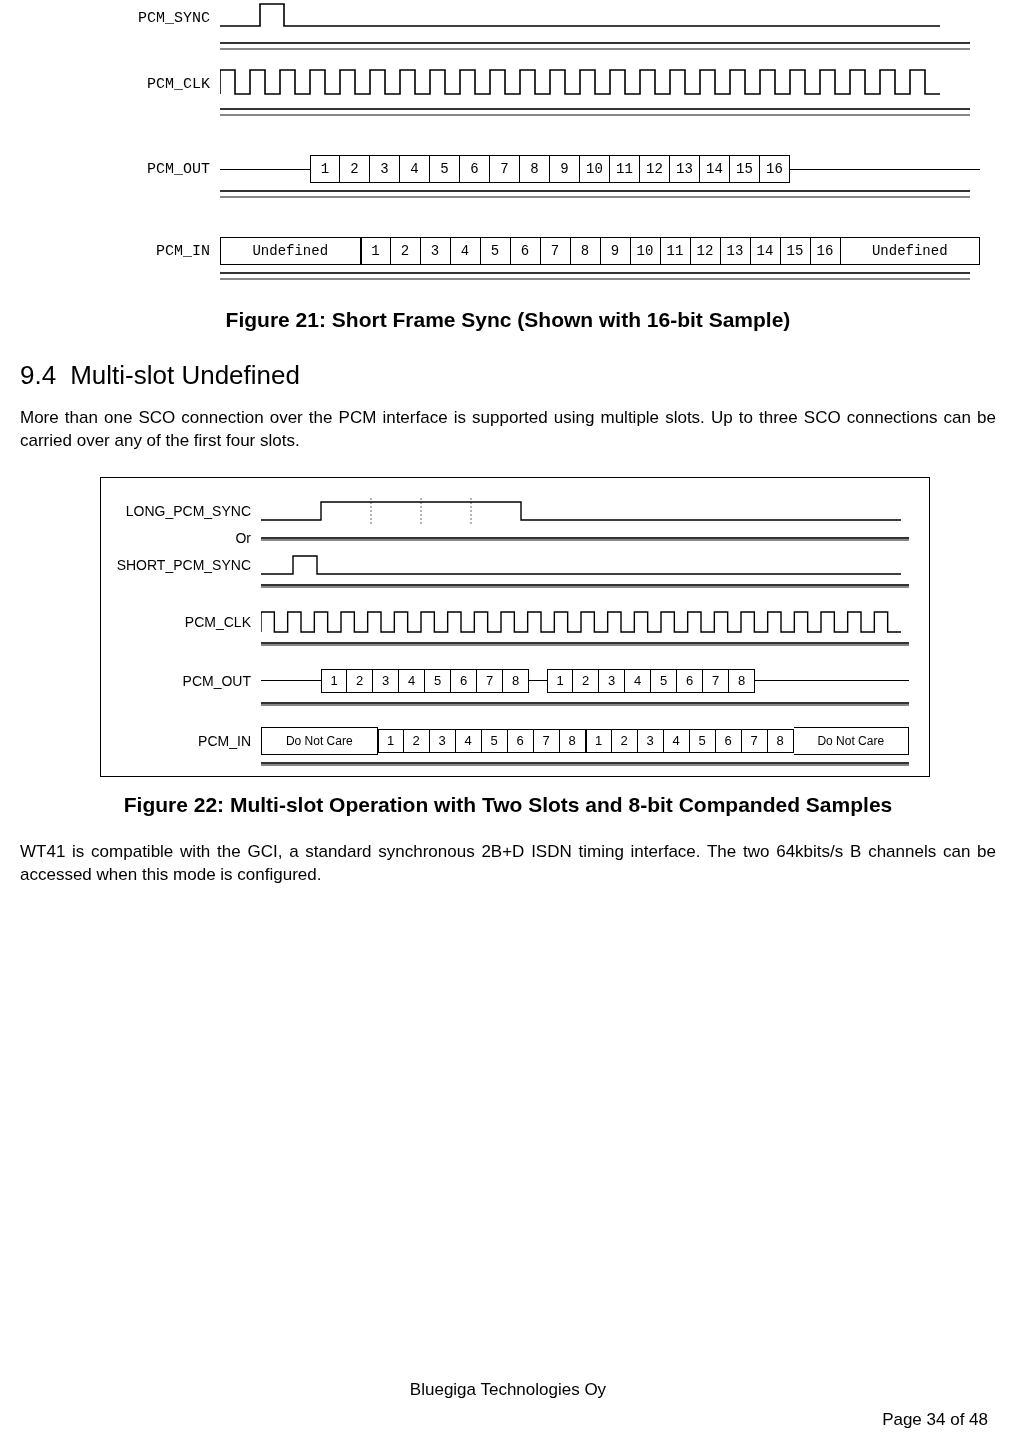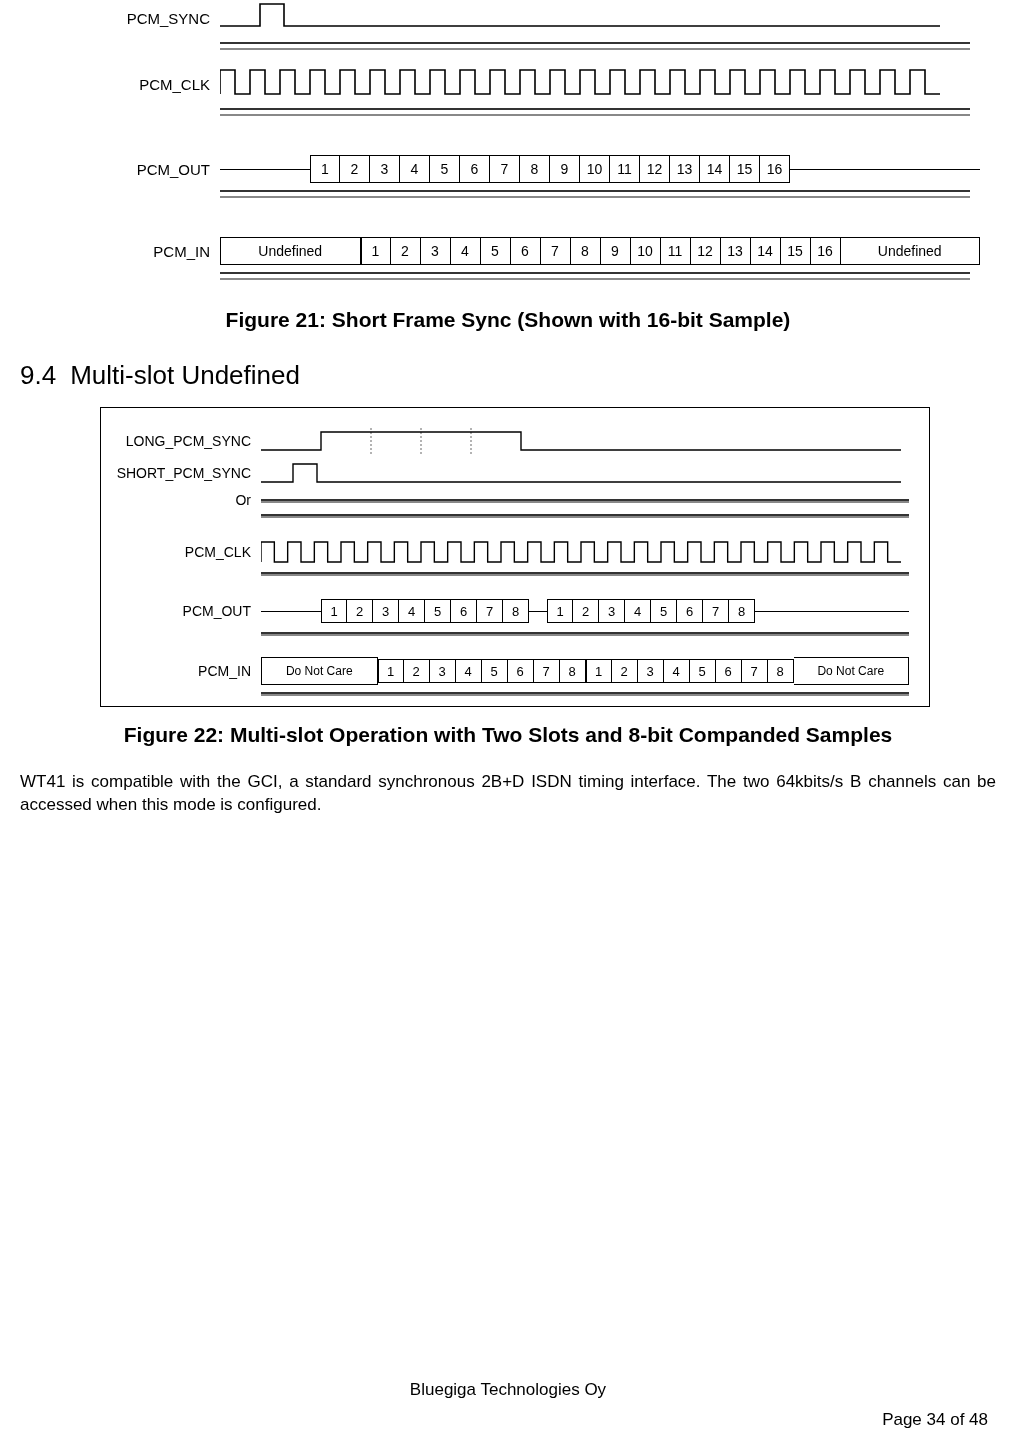--- a/index.html
+++ b/index.html
@@ -74,21 +74,21 @@
 
   .fig2 {
     margin-left: 80px; width: 830px; border:1px solid #000; padding: 20px 20px 12px 10px;
   }
 </style>
 </head>
 <body>
 
 <div class="page">
 
-  <div class="diagram" style="width:920px; margin-left:40px;">
+  <div class="diagram" style="width:920px; margin-left:40px;font-family:Liberation Mono, monospace;">
 
     <div class="row">
       <div class="label">PCM_SYNC</div>
       <div class="wave-box">
         <svg width="720" height="32" viewBox="0 0 720 32">
           <path d="M0 26 L40 26 L40 4 L64 4 L64 26 L720 26" stroke="#000" stroke-width="1.6" fill="none"></path>
         </svg>
       </div>
     </div>
     <div class="sep"></div>
@@ -162,47 +162,48 @@
     </div>
     <div class="sep" style="margin-bottom:4px;"></div>
   </div>
 
   <div class="caption">Figure 21: Short Frame Sync (Shown with 16-bit Sample)</div>
 
 
   <h2>
     <span class="secnum">9.4</span><span>Multi-slot Undefined</span>
   </h2>
+  <p class="para">More than one SCO connection over the PCM interface is supported using multiple slots. Up to three SCO connections can be carried over any of the first four slots.</p>
 
   <div class="fig2">
 
     <div class="row">
       <div class="label" style="width:150px;font-size:14px;">LONG_PCM_SYNC</div>
       <div class="wave-box" style="height:26px;">
         <svg width="640" height="26" viewBox="0 0 640 26">
           <path d="M0 22 L60 22 L60 4 L260 4 L260 22 L640 22" stroke="#000" stroke-width="1.4" fill="none"></path>
           <line x1="110" y1="0" x2="110" y2="26" stroke="#000" stroke-width="0.6" stroke-dasharray="2 2"></line>
           <line x1="160" y1="0" x2="160" y2="26" stroke="#000" stroke-width="0.6" stroke-dasharray="2 2"></line>
           <line x1="210" y1="0" x2="210" y2="26" stroke="#000" stroke-width="0.6" stroke-dasharray="2 2"></line>
         </svg>
       </div>
     </div>
     <div class="row">
+        <div class="label" style="width:150px;font-size:14px;">Or</div>
+        <div style="flex:1;height:2px;border-top:2px solid #333;box-shadow:0 2px 0 #888;"></div>
+      </div>
+
+    <div class="row">
       <div class="label" style="width:150px;font-size:14px;">SHORT_PCM_SYNC</div>
       <div class="wave-box" style="height:26px;">
         <svg width="640" height="26" viewBox="0 0 640 26">
           <path d="M0 22 L32 22 L32 4 L56 4 L56 22 L640 22" stroke="#000" stroke-width="1.4" fill="none"></path>
         </svg>
       </div>
     </div>
-
-    <div class="row">
-        <div class="label" style="width:150px;font-size:14px;">Or</div>
-        <div style="flex:1;height:2px;border-top:2px solid #333;box-shadow:0 2px 0 #888;"></div>
-      </div>
     <div style="height:2px;border-top:2px solid #333;box-shadow:0 2px 0 #888;margin-left:150px;margin-bottom:22px;"></div>
 
     <div class="row">
       <div class="label" style="width:150px;font-size:14px;">PCM_CLK</div>
       <div class="wave-box" style="height:28px;">
         <svg width="640" height="28" viewBox="0 0 640 28">
           <path id="clk22" stroke="#000" stroke-width="1.4" fill="none" d="M0 24 L0 4 L13.333333333333334 4 L13.333333333333334 24 L26.666666666666668 24 L26.666666666666668 4 L40 4 L40 24 L53.333333333333336 24 L53.333333333333336 4 L66.66666666666667 4 L66.66666666666667 24 L80 24 L80 4 L93.33333333333333 4 L93.33333333333333 24 L106.66666666666667 24 L106.66666666666667 4 L120 4 L120 24 L133.33333333333334 24 L133.33333333333334 4 L146.66666666666669 4 L146.66666666666669 24 L160 24 L160 4 L173.33333333333334 4 L173.33333333333334 24 L186.66666666666666 24 L186.66666666666666 4 L200 4 L200 24 L213.33333333333331 24 L213.33333333333331 4 L226.66666666666666 4 L226.66666666666666 24 L239.99999999999997 24 L239.99999999999997 4 L253.33333333333331 4 L253.33333333333331 24 L266.66666666666663 24 L266.66666666666663 4 L279.99999999999994 4 L279.99999999999994 24 L293.3333333333333 24 L293.3333333333333 4 L306.66666666666663 4 L306.66666666666663 24 L320 24 L320 4 L333.3333333333333 4 L333.3333333333333 24 L346.6666666666667 24 L346.6666666666667 4 L360 4 L360 24 L373.33333333333337 24 L373.33333333333337 4 L386.6666666666667 4 L386.6666666666667 24 L400.00000000000006 24 L400.00000000000006 4 L413.33333333333337 4 L413.33333333333337 24 L426.66666666666674 24 L426.66666666666674 4 L440.00000000000006 4 L440.00000000000006 24 L453.3333333333334 24 L453.3333333333334 4 L466.66666666666674 4 L466.66666666666674 24 L480.0000000000001 24 L480.0000000000001 4 L493.3333333333334 4 L493.3333333333334 24 L506.6666666666668 24 L506.6666666666668 4 L520.0000000000001 4 L520.0000000000001 24 L533.3333333333335 24 L533.3333333333335 4 L546.6666666666669 4 L546.6666666666669 24 L560.0000000000001 24 L560.0000000000001 4 L573.3333333333335 4 L573.3333333333335 24 L586.6666666666667 24 L586.6666666666667 4 L600.0000000000001 4 L600.0000000000001 24 L613.3333333333334 24 L613.3333333333334 4 L626.6666666666667 4 L626.6666666666667 24 L640 24"></path>
         </svg>
       </div>
     </div>

